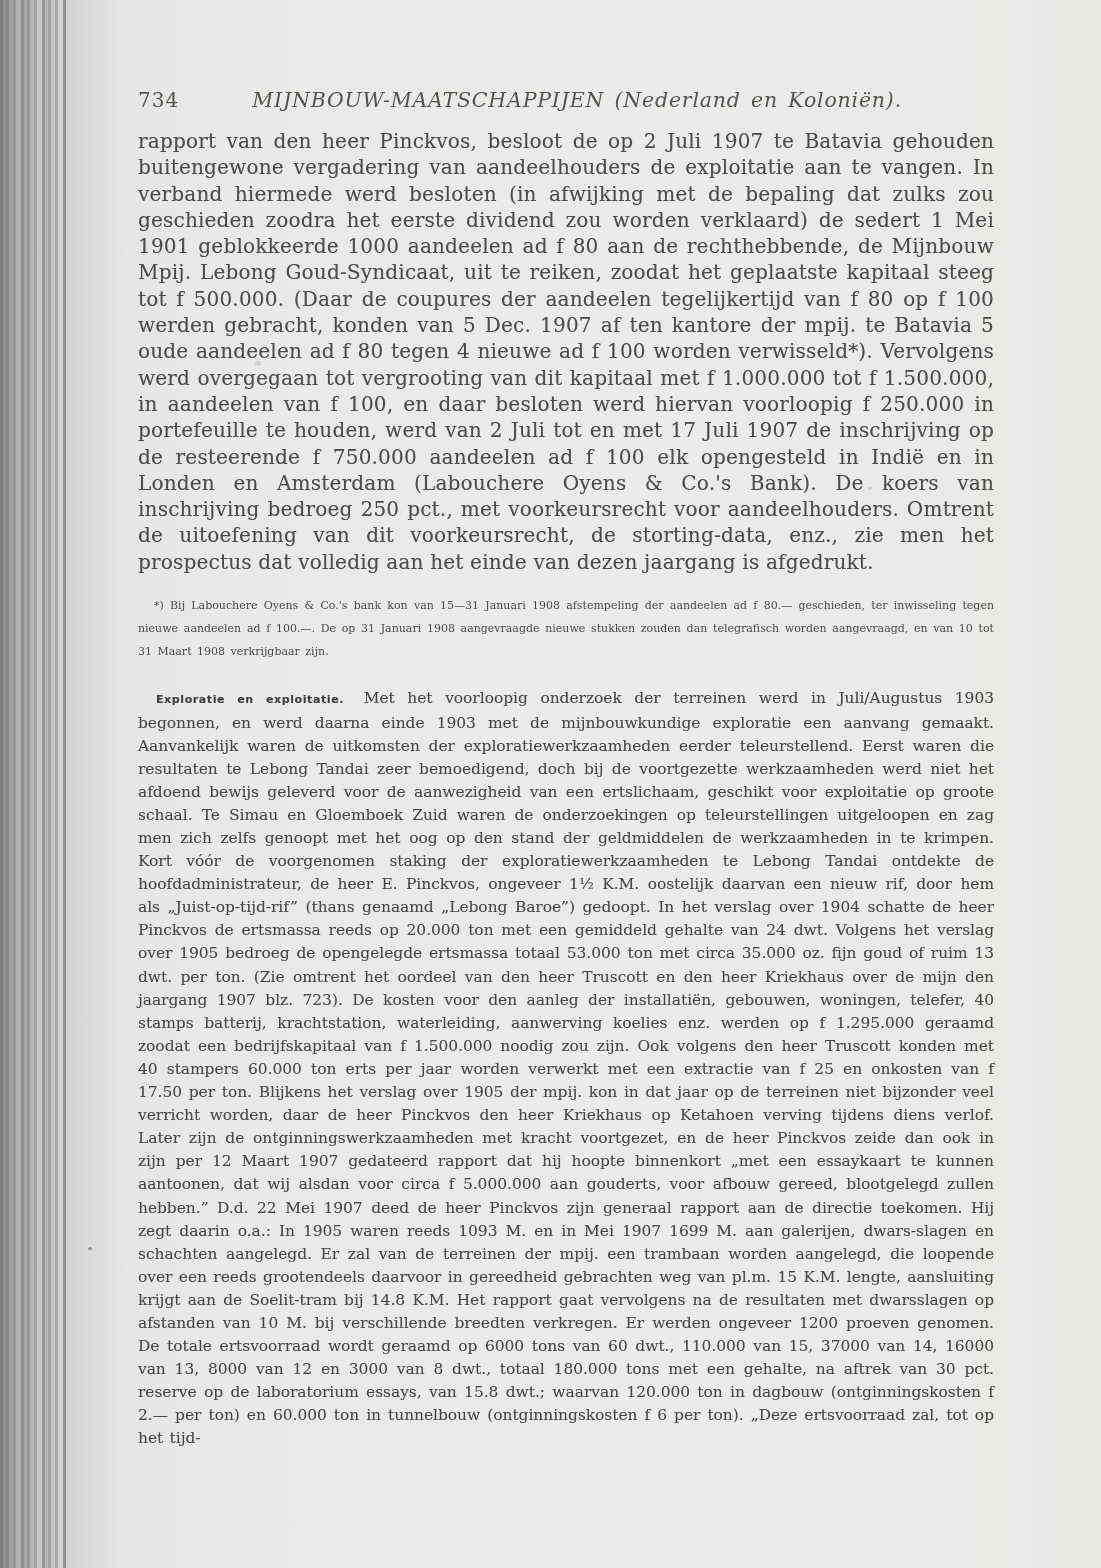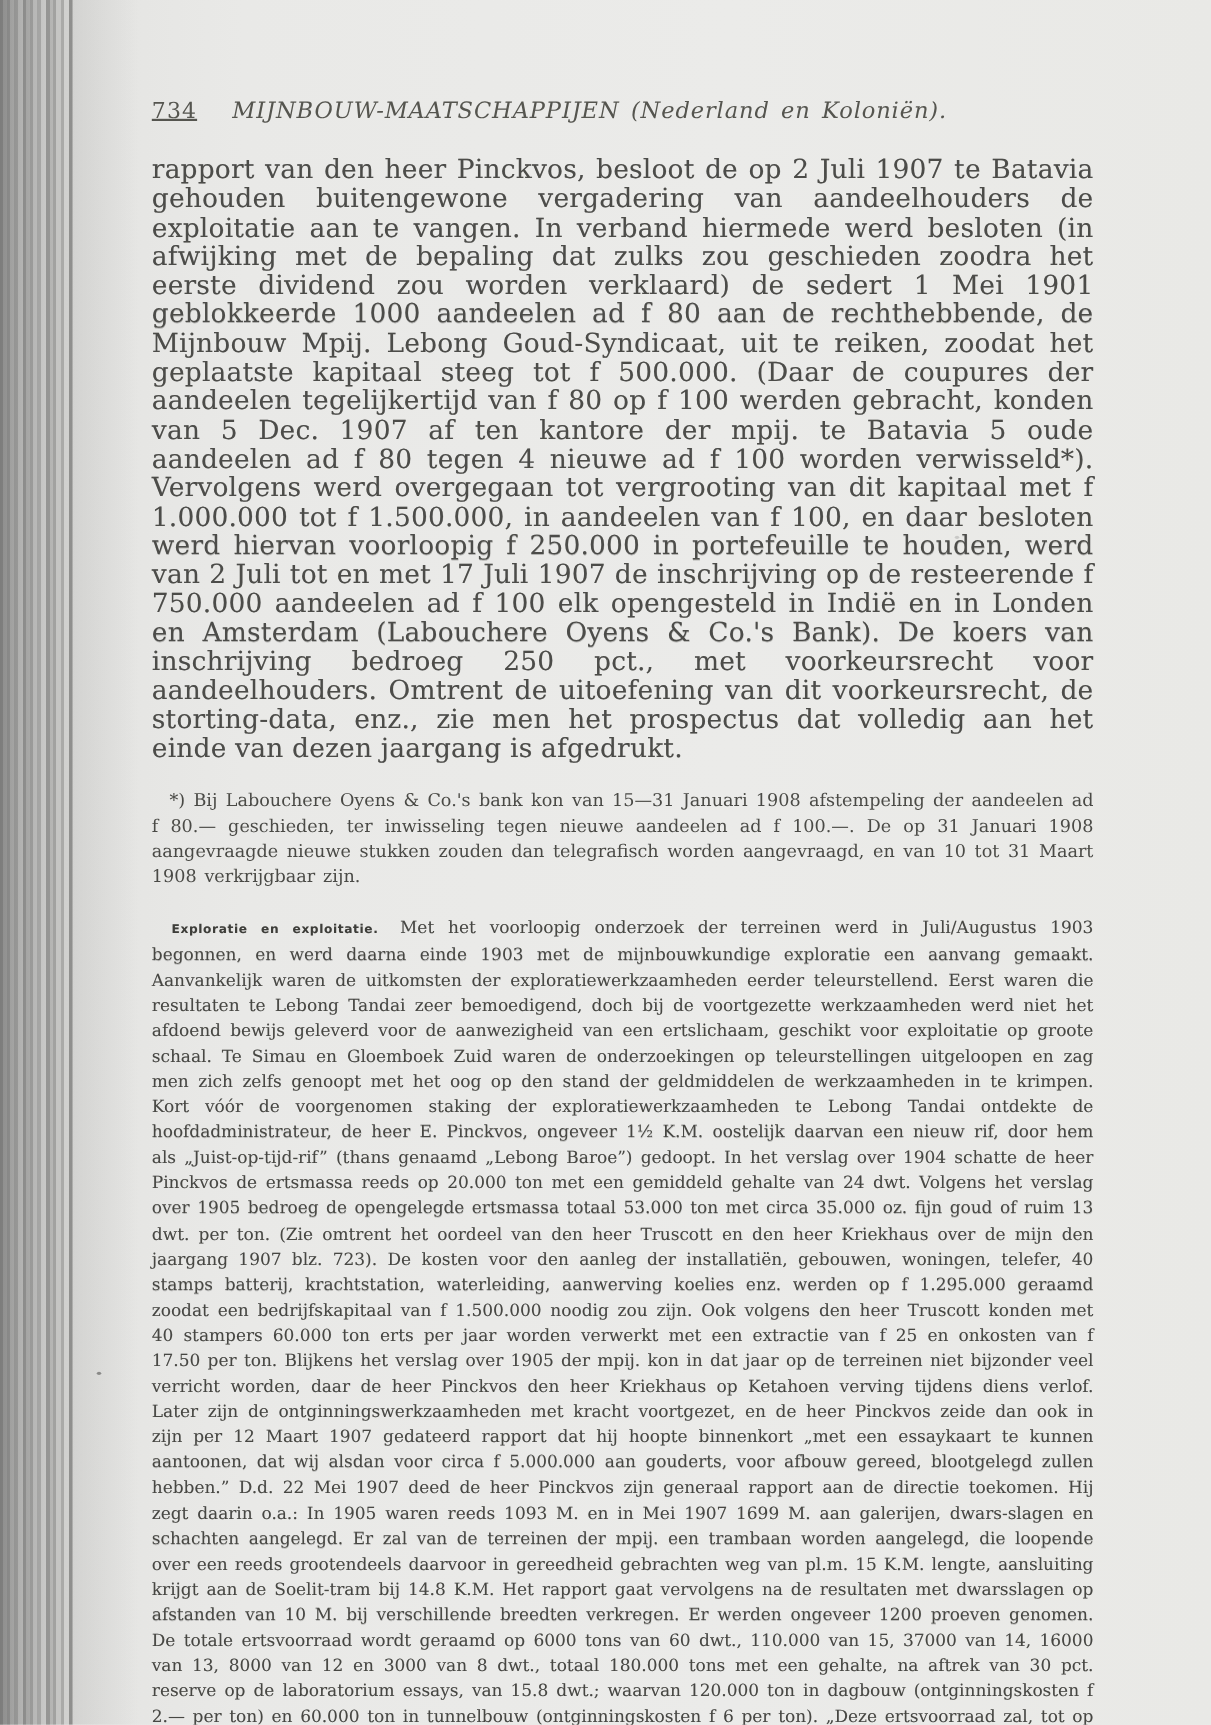--- a/index.html
+++ b/index.html
@@ -54,41 +54,41 @@
   .running-header {
     margin-top: 88px;
     display: flex;
     align-items: baseline;
     color: #55554f;
   }
   .page-number {
     font-size: 20px;
     letter-spacing: 1px;
     margin-right: 32px;
-    text-decoration: underline;
   }
   .header-title {
     font-style: italic;
     font-size: 20.5px;
     letter-spacing: 0.8px;
     word-spacing: 3px;
     white-space: nowrap;
+    margin-left: 41px;
   }
   .main-paragraph {
-    margin-top: 29px;
-    font-size: 24px;
+    margin-top: 16px;
+    font-size: 20px;
     line-height: 26.3px;
     text-align: justify;
     letter-spacing: 0.2px;
     color: #4c4c49;
     text-shadow: 0.2px 0.2px 0.4px rgba(80,80,78,0.35);
   }
   .footnote {
     margin-top: 9px;
-    font-size: 16px;
+    font-size: 11px;
     line-height: 22.8px;
     text-align: justify;
     text-indent: 16px;
     color: #4a4a46;
     word-spacing: 2px;
   }
   .section-paragraph {
     margin-top: 24px;
     font-size: 15.4px;
     line-height: 23.1px;

